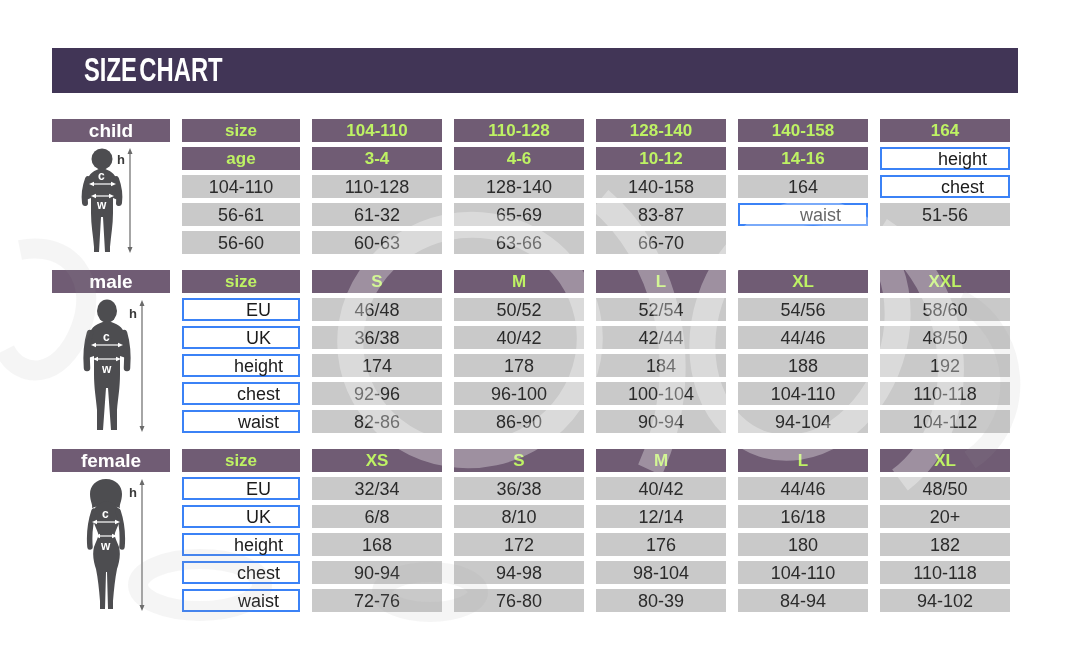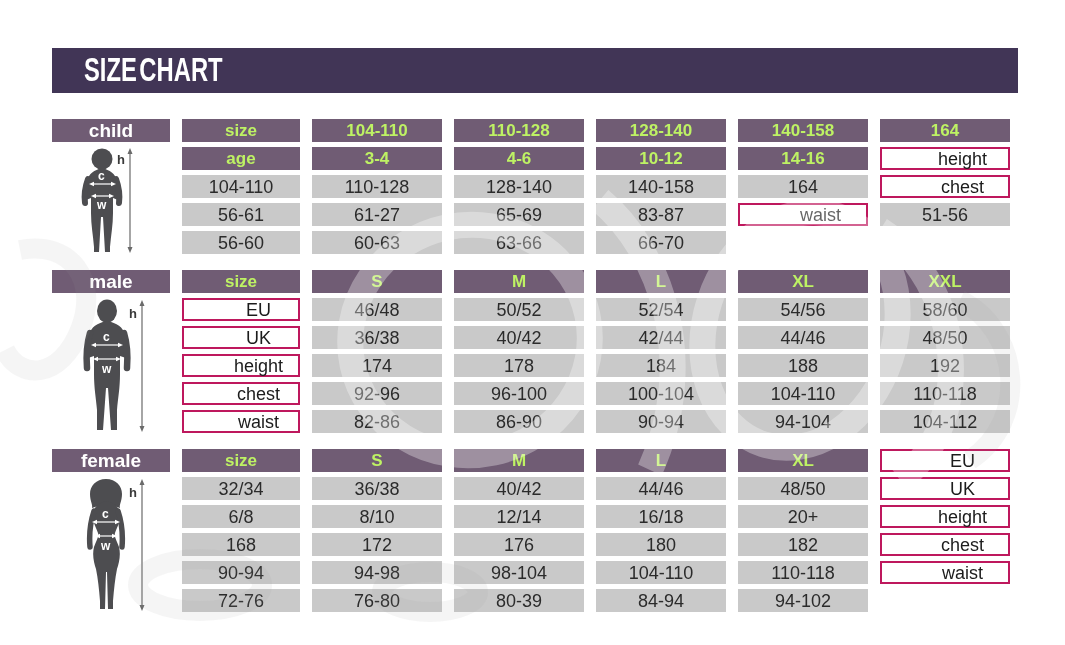--- a/index.html
+++ b/index.html
@@ -19,21 +19,21 @@
   .section{
     display:grid;grid-template-columns:118px 118px repeat(5,1fr);
     grid-auto-rows:23px;column-gap:12px;row-gap:5px;margin-bottom:7px;margin-top:16px;
   }
   .cell{
     display:flex;align-items:center;justify-content:center;
     height:23px;box-sizing:border-box;font-size:18px;line-height:1;
   }
   .hdr{background:#705c74;color:#bef264;font-weight:bold;font-size:17px;}
   .gender{background:#705c74;color:#ffffff;font-weight:bold;font-size:19px;}
-  .lbl{background:#ffffff;border:2px solid #be185d;color:#1c1c1c;padding-left:35px;}
+  .lbl{background:#ffffff;border:2px solid #3b82f6;color:#1c1c1c;padding-left:35px;}
   .val{background:#c9c9c9;color:#2b2b2b;}
   .fig{
     grid-column:1;display:flex;align-items:flex-start;justify-content:center;height:auto;
   }
   .fig-child{grid-row:2 / span 4;}
   .fig-tall{grid-row:2 / span 5;}
   .watermark{position:absolute;left:0;top:0;pointer-events:none;}
 </style>
 </head>
 <body>
@@ -84,21 +84,21 @@
 
     <div class="cell lbl">height</div>
     <div class="cell val">104-110</div>
     <div class="cell val">110-128</div>
     <div class="cell val">128-140</div>
     <div class="cell val">140-158</div>
     <div class="cell val">164</div>
 
     <div class="cell lbl">chest</div>
     <div class="cell val">56-61</div>
-    <div class="cell val">61-27</div>
+    <div class="cell val">61-32</div>
     <div class="cell val">65-69</div>
     <div class="cell val">83-87</div>
 
     <div class="cell lbl">waist</div>
     <div class="cell val">51-56</div>
     <div class="cell val">56-60</div>
     <div class="cell val">60-63</div>
     <div class="cell val">63-66</div>
     <div class="cell val">66-70</div>
   </div>
@@ -167,20 +167,21 @@
     <div class="cell val">82-86</div>
     <div class="cell val">86-90</div>
     <div class="cell val">90-94</div>
     <div class="cell val">94-104</div>
     <div class="cell val">104-112</div>
   </div>
 
   <div class="section">
     <div class="cell gender">female</div>
     <div class="cell hdr">size</div>
+    <div class="cell hdr">XS</div>
     <div class="cell hdr">S</div>
     <div class="cell hdr">M</div>
     <div class="cell hdr">L</div>
     <div class="cell hdr">XL</div>
 
     <div class="fig fig-tall">
       <svg width="118" height="135" viewBox="0 0 118 135">
         <g fill="#4d4d50">
           <path d="M54 2 C44 2 38 9 38 17 C38 24 41 28 40 31 L46 29 C49 31 59 31 62 29 L68 31 C67 28 70 24 70 17 C70 9 64 2 54 2 Z"></path>
           <path d="M54 24 C46 26 42 30 41 37 C40 44 44 50 46 56 C47 60 44 64 42 70 C40 78 42 86 44 92 C46 102 47 112 48 124 L48 132 L53 132 L54 95 L55 95 L56 132 L61 132 L61 124 C62 112 63 102 65 92 C67 86 69 78 67 70 C65 64 62 60 63 56 C65 50 69 44 68 37 C67 30 63 26 54 24 Z"></path>

